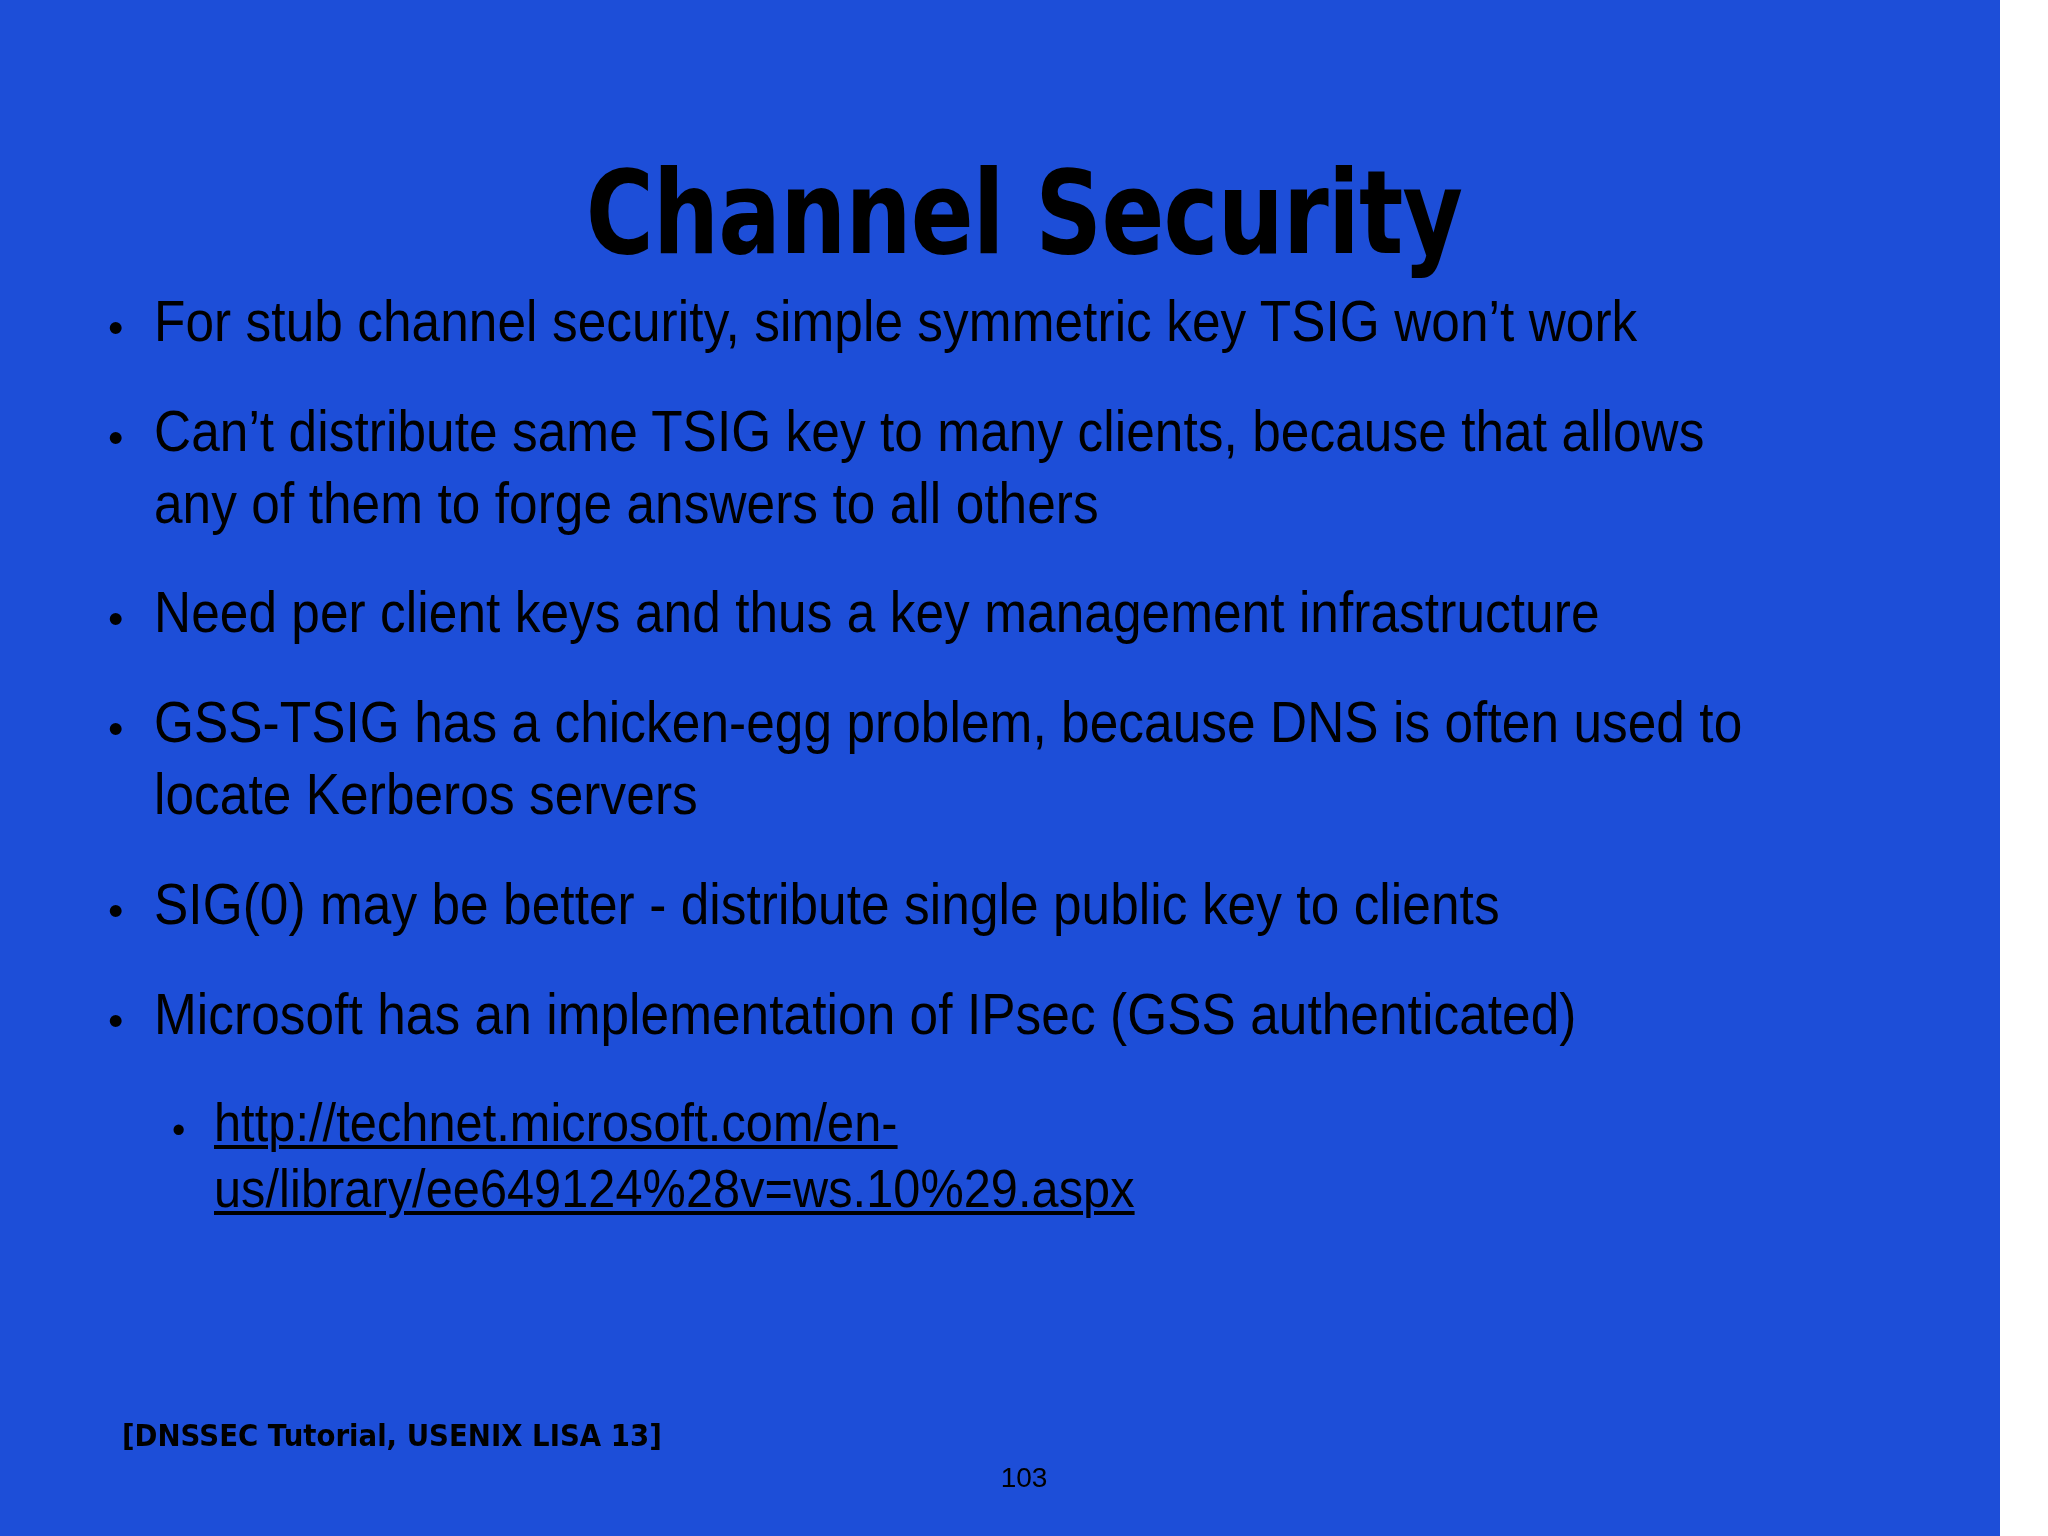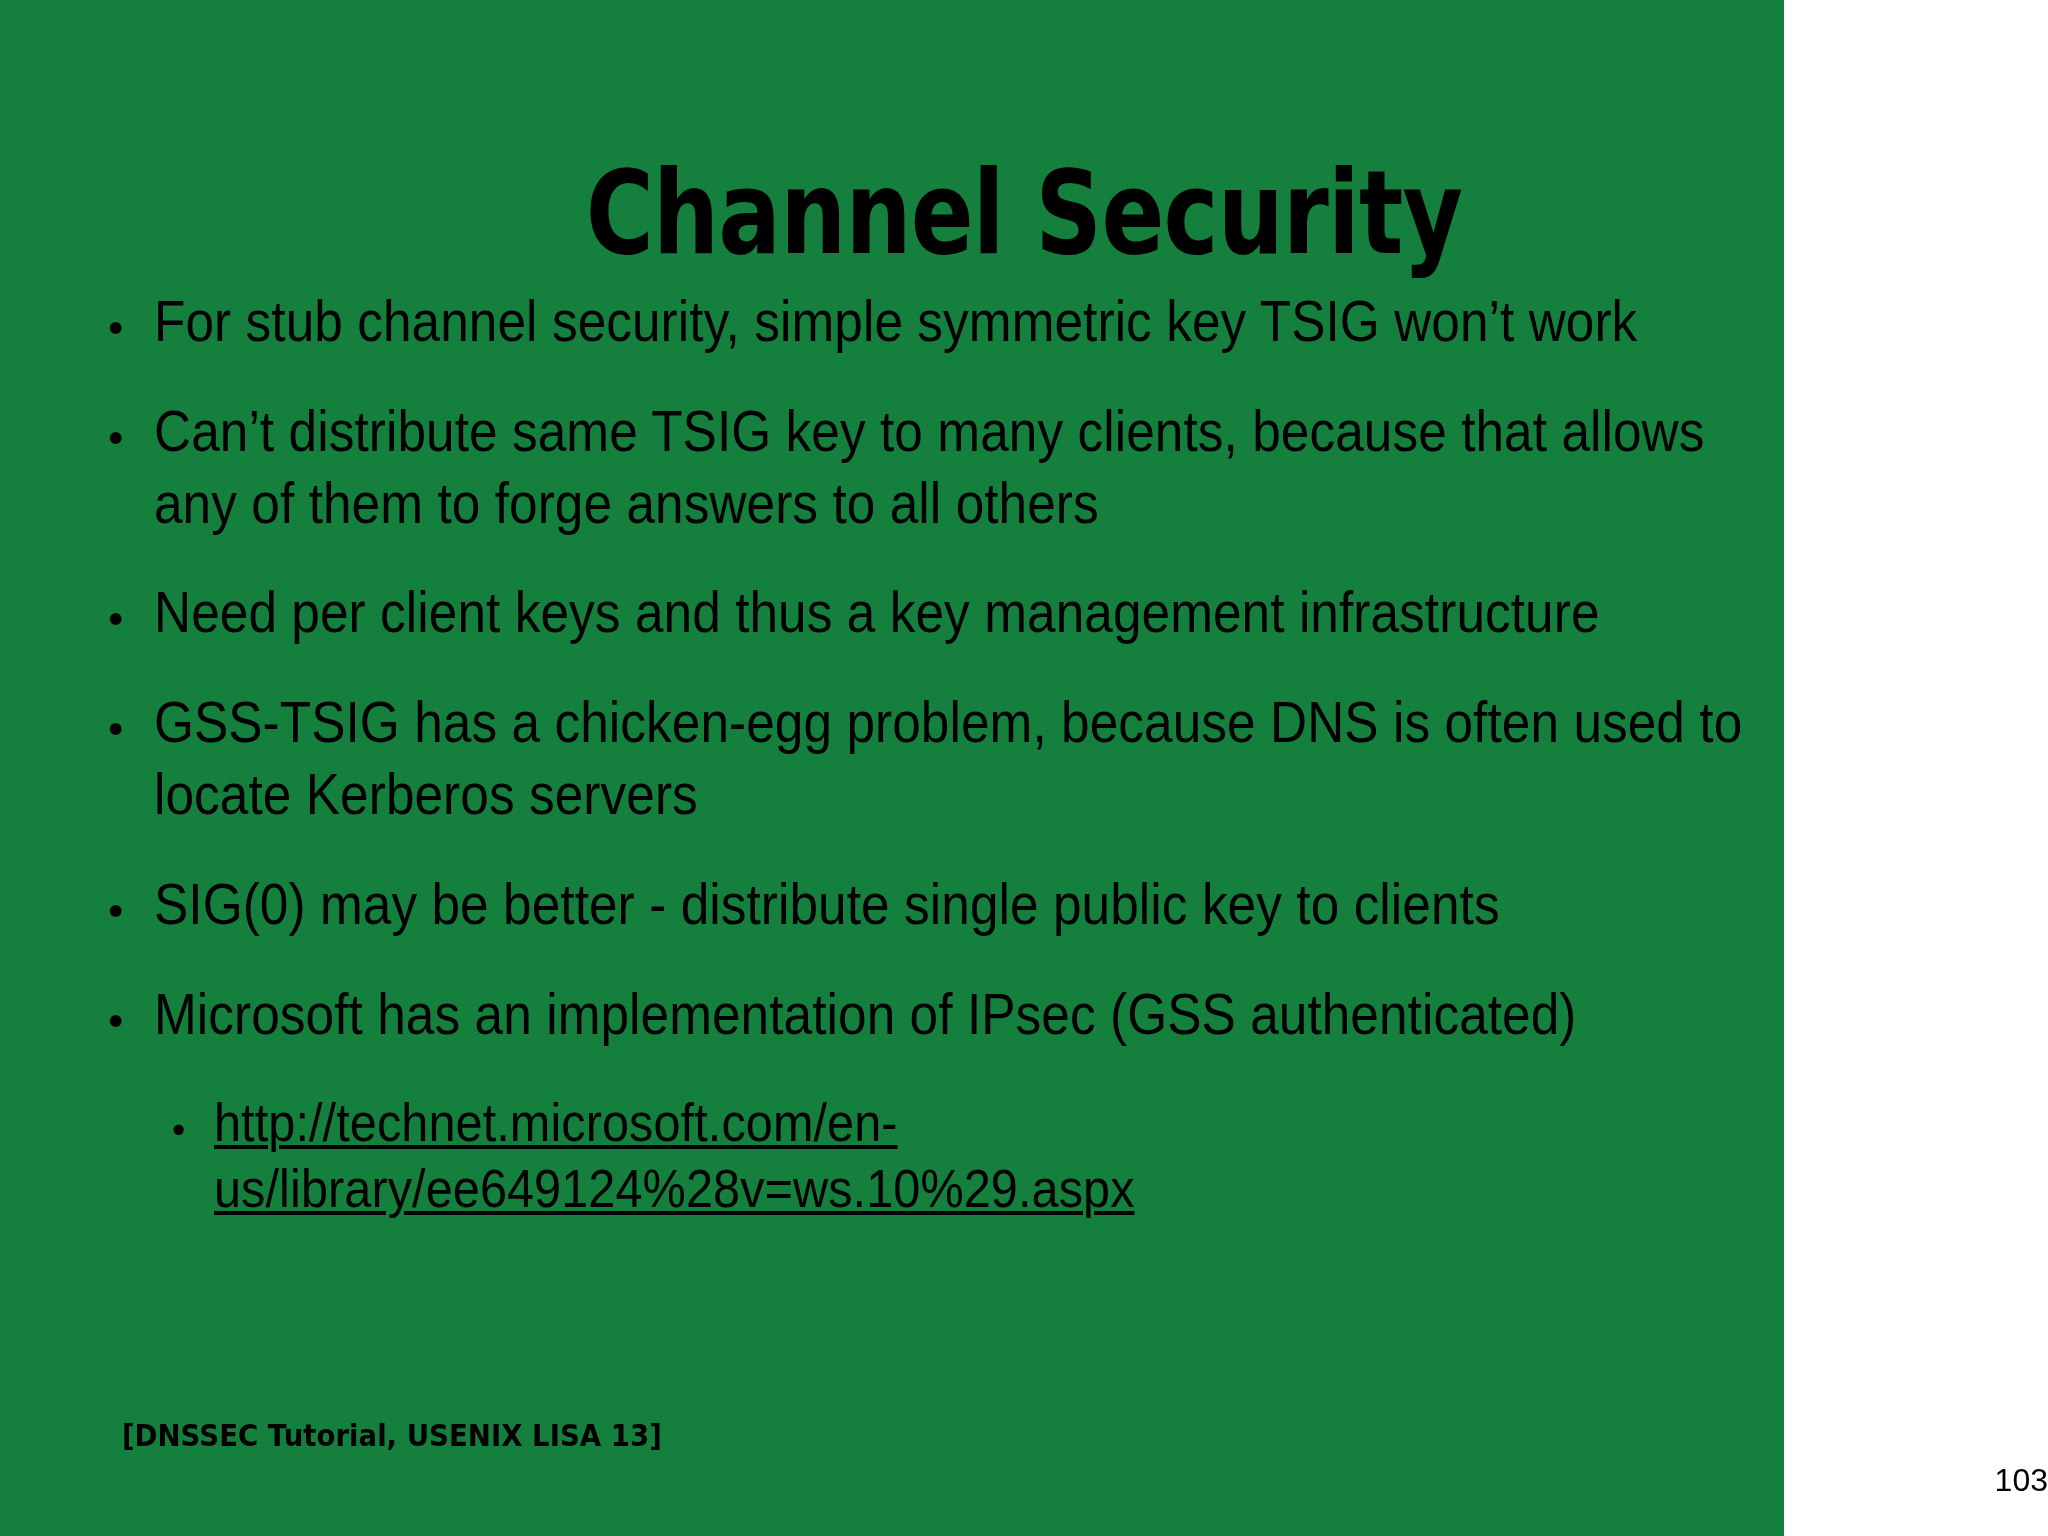--- a/index.html
+++ b/index.html
@@ -12,23 +12,23 @@
     height: 1536px;
     font-family: "Liberation Sans", sans-serif;
     color: #000000;
     overflow: hidden;
     position: relative;
   }
 
   .slide {
     position: absolute;
     left: 0; top: 0;
-    width: 1784px;
+    width: 2000px;
     height: 1536px;
-    background: #15803d;
+    background: #1d4ed8;
   }
 
   
   .slide-title {
     position: absolute;
     left: 0;
     top: 72px;
     width: 2048px;
     text-align: center;
     font-family: "DejaVu Sans", sans-serif;
@@ -108,23 +108,23 @@
     transform: scaleX(0.92);
     transform-origin: 0 50%;
     white-space: nowrap;
   }
 
   .page-number {
     position: absolute;
     left: 0;
     top: 1462px;
     width: 2048px;
-    text-align: right;
+    text-align: center;
     font-family: "Liberation Sans", sans-serif;
-    font-size: 32px;
+    font-size: 28px;
   }
 </style>
 </head>
 <body>
 
 <div class="slide">
 
   <h1 class="slide-title">Channel Security</h1>
 
   <div class="body-area">

